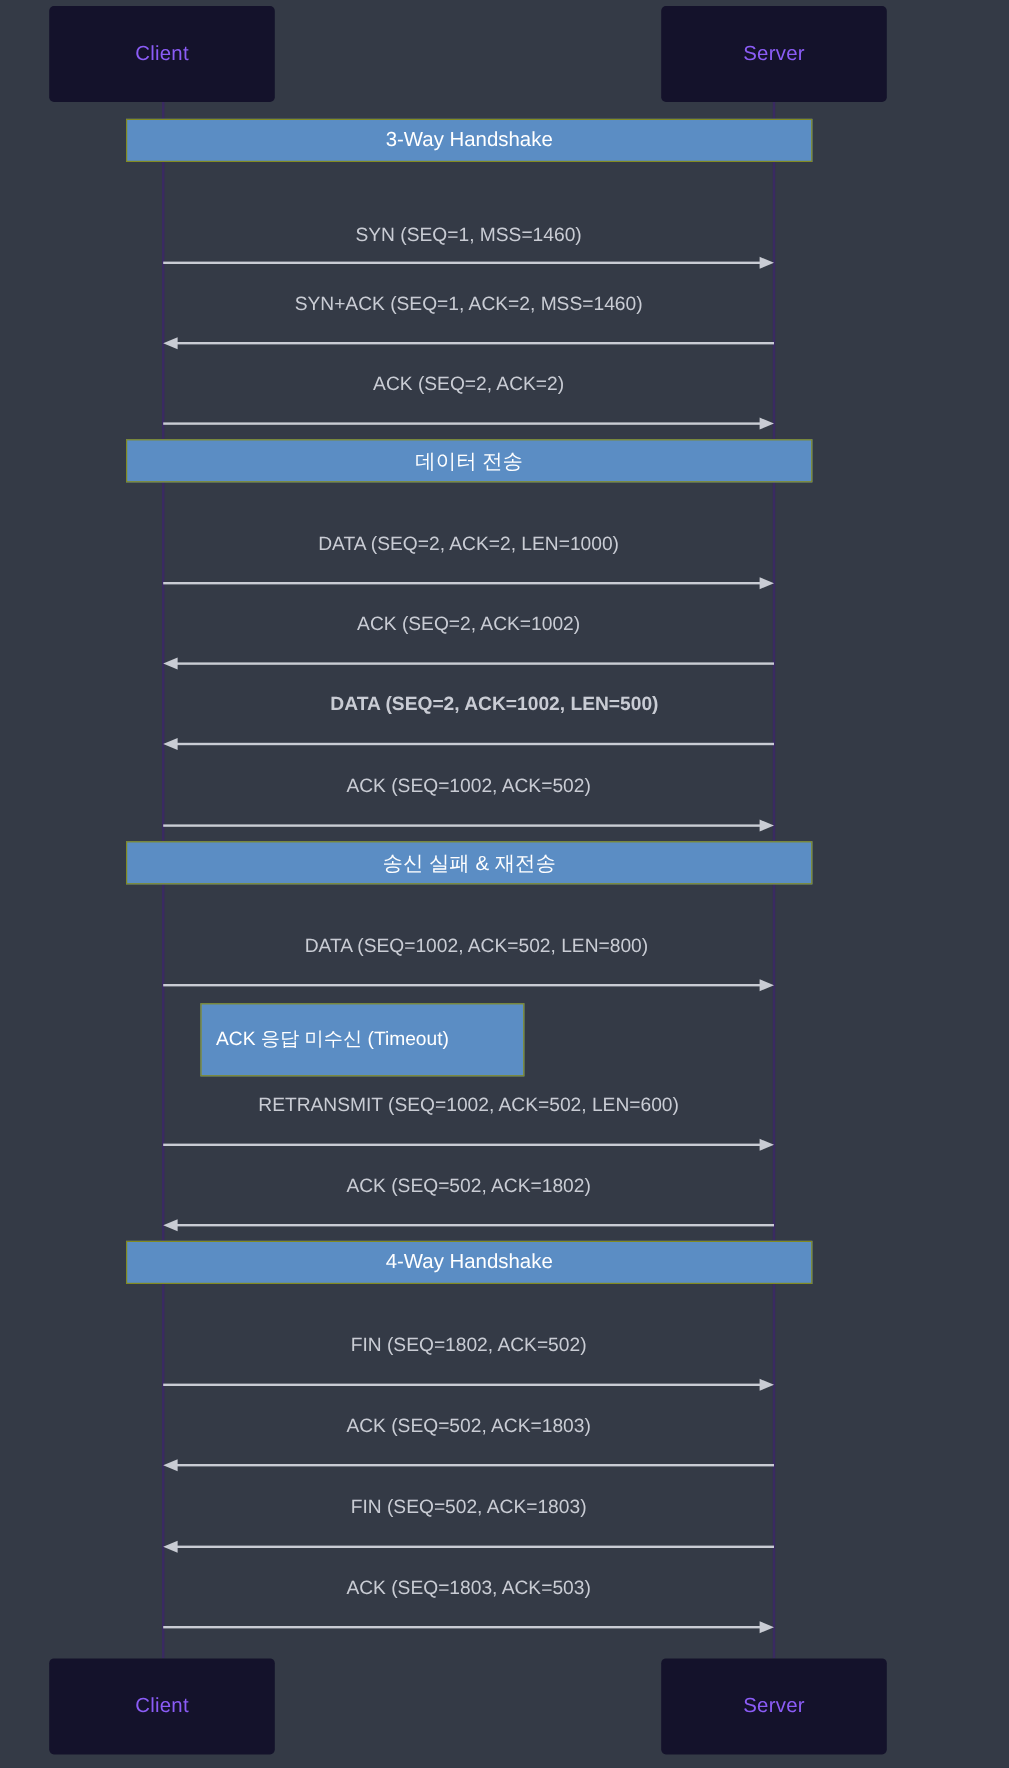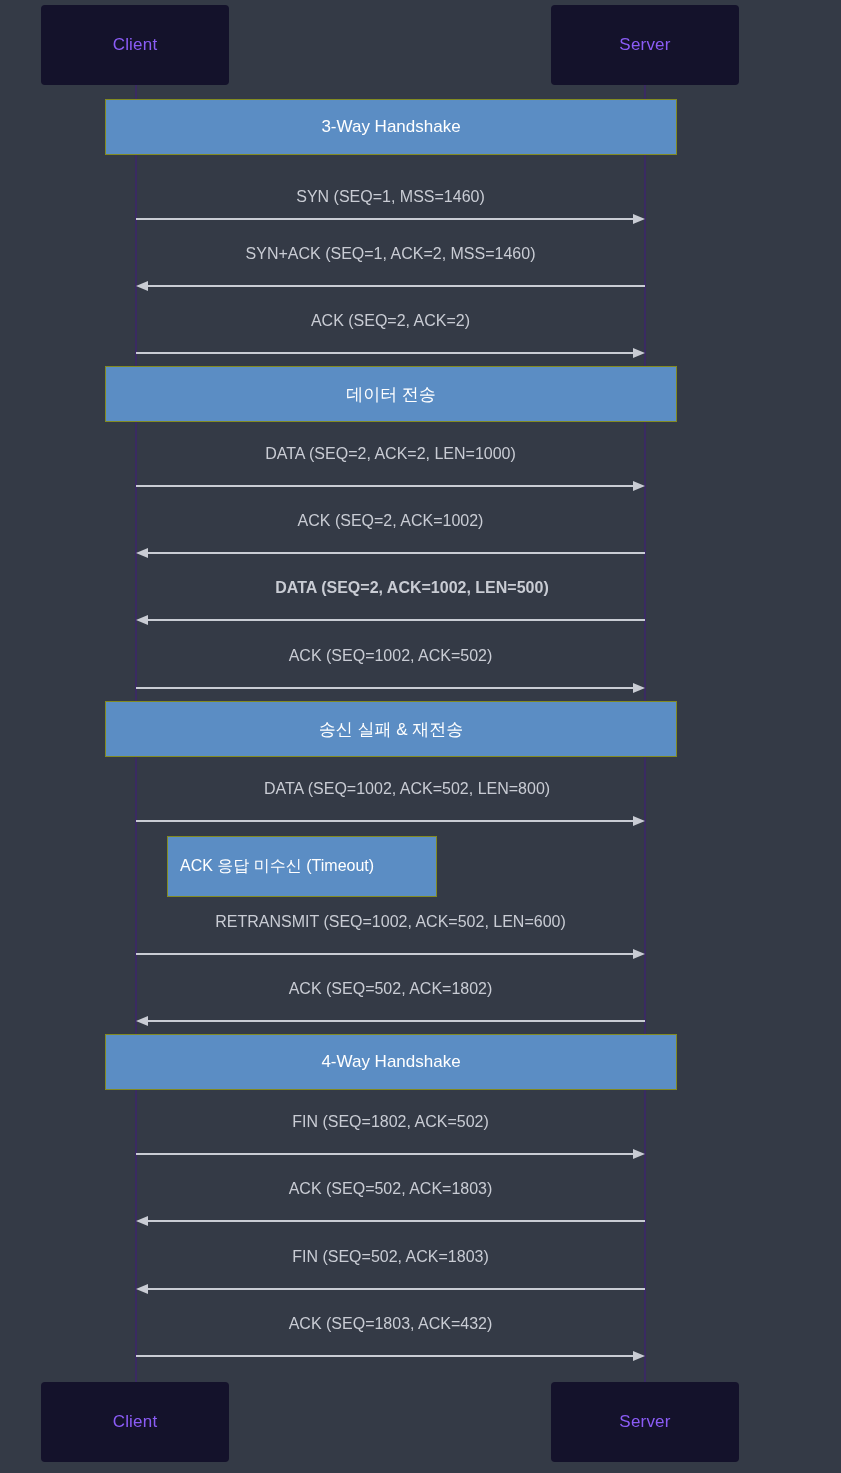--- a/index.html
+++ b/index.html
@@ -38,21 +38,21 @@
     font-size: 17px;
     letter-spacing: 0.2px;
     white-space: nowrap;
   }
 
   
   .section-bar {
     position: absolute;
     left: 105px;
     width: 572px;
-    height: 56px;
+    height: 36px;
     background: #5b8dc4;
     border: 1px solid #828a22;
     box-sizing: border-box;
     display: flex;
     align-items: center;
     justify-content: center;
   }
   .section-label {
     color: #ffffff;
     font-size: 17px;
@@ -158,21 +158,21 @@
     <div class="msg-label" style="top: 579px; left: 412px; font-weight: bold;">DATA (SEQ=2, ACK=1002, LEN=500)</div>
     <div class="msg-arrow to-left" style="left: 136px; width: 509px; top: 615px;">
       <div class="shaft" style="left: 10px; right: 0px;"></div>
       <div class="head"></div>
     </div>
     <div class="msg-label" style="top: 647px; left: 390.5px;">ACK (SEQ=1002, ACK=502)</div>
     <div class="msg-arrow to-right" style="left: 136px; width: 509px; top: 683px;">
       <div class="shaft" style="left: 0px; right: 10px;"></div>
       <div class="head"></div>
     </div>
-    <div class="msg-label" style="top: 780px; left: 407px;">DATA (SEQ=1002, ACK=502, LEN=800)</div>
+    <div class="msg-label" style="top: 780px; left: 397px;">DATA (SEQ=1002, ACK=502, LEN=800)</div>
     <div class="msg-arrow to-right" style="left: 136px; width: 509px; top: 816px;">
       <div class="shaft" style="left: 0px; right: 10px;"></div>
       <div class="head"></div>
     </div>
     <div class="msg-label" style="top: 913px; left: 390.5px;">RETRANSMIT (SEQ=1002, ACK=502, LEN=600)</div>
     <div class="msg-arrow to-right" style="left: 136px; width: 509px; top: 949px;">
       <div class="shaft" style="left: 0px; right: 10px;"></div>
       <div class="head"></div>
     </div>
     <div class="msg-label" style="top: 980px; left: 390.5px;">ACK (SEQ=502, ACK=1802)</div>
@@ -188,21 +188,21 @@
     <div class="msg-label" style="top: 1180px; left: 390.5px;">ACK (SEQ=502, ACK=1803)</div>
     <div class="msg-arrow to-left" style="left: 136px; width: 509px; top: 1216px;">
       <div class="shaft" style="left: 10px; right: 0px;"></div>
       <div class="head"></div>
     </div>
     <div class="msg-label" style="top: 1248px; left: 390.5px;">FIN (SEQ=502, ACK=1803)</div>
     <div class="msg-arrow to-left" style="left: 136px; width: 509px; top: 1284px;">
       <div class="shaft" style="left: 10px; right: 0px;"></div>
       <div class="head"></div>
     </div>
-    <div class="msg-label" style="top: 1315px; left: 390.5px;">ACK (SEQ=1803, ACK=432)</div>
+    <div class="msg-label" style="top: 1315px; left: 390.5px;">ACK (SEQ=1803, ACK=503)</div>
     <div class="msg-arrow to-right" style="left: 136px; width: 509px; top: 1351px;">
       <div class="shaft" style="left: 0px; right: 10px;"></div>
       <div class="head"></div>
     </div>
     <div class="note-box" style="left: 167px; top: 836px; width: 270px; height: 61px;">
       <span class="note-label">ACK 응답 미수신 (Timeout)</span>
     </div>
     <div class="participant" style="left: 41px; top: 5px; width: 188px; height: 80px;">
       <span class="participant-label">Client</span>
     </div>

